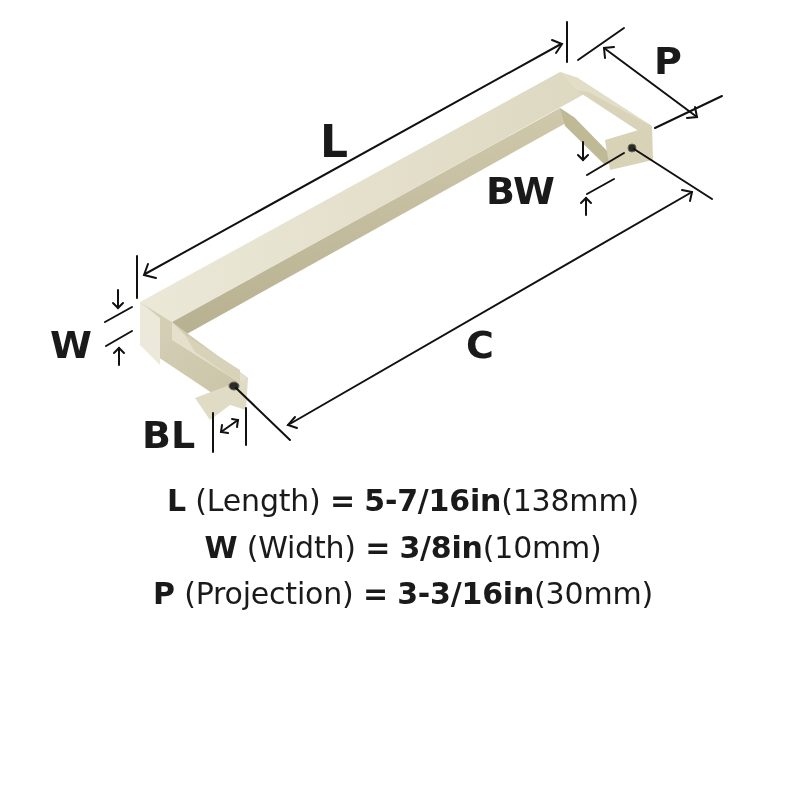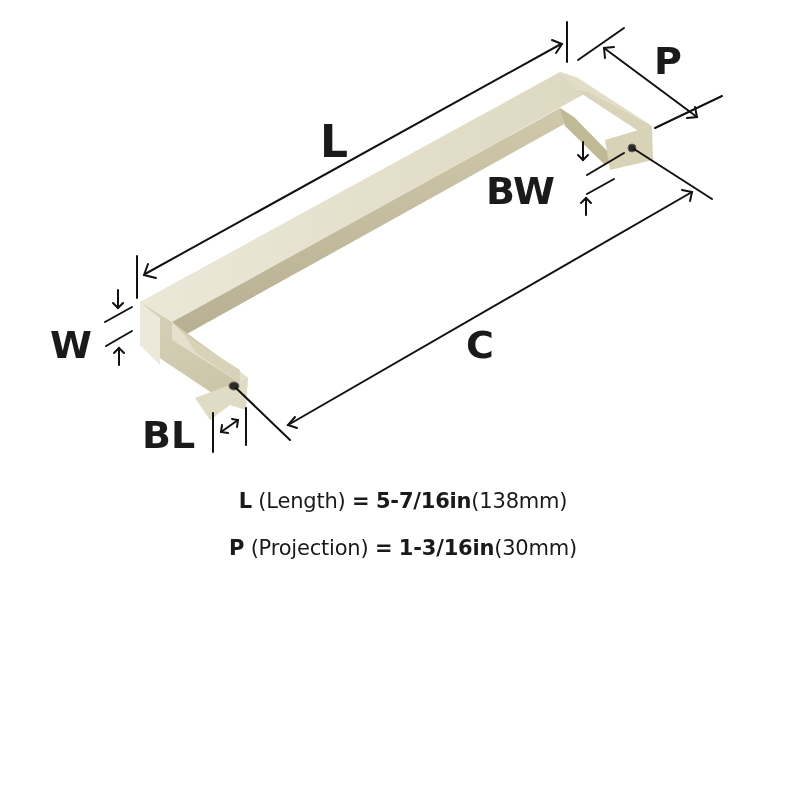--- a/index.html
+++ b/index.html
@@ -1,21 +1,21 @@
 <!DOCTYPE html>
 <html><head>
 <meta charset="utf-8">
 <style>
   html, body { margin: 0; padding: 0; background: #ffffff; }
   body { width: 806px; height: 806px; position: relative; overflow: hidden; font-family: "DejaVu Sans", "Liberation Sans", sans-serif; color: #1a1a1a; }
   .diagram { position: absolute; left: 0; top: 0; width: 806px; height: 470px; }
   .diagram svg { width: 806px; height: 470px; display: block; }
   .lbl { position: absolute; font-weight: bold; color: #1a1a1a; line-height: 1; font-family: "DejaVu Sans", sans-serif; }
   .specs { position: absolute; left: 0; top: 478px; width: 806px; }
-  .spec-row { height: 46.5px; line-height: 46.5px; text-align: center; font-size: 21px; white-space: nowrap; letter-spacing: -0.2px; }
+  .spec-row { height: 46.5px; line-height: 46.5px; text-align: center; font-size: 30px; white-space: nowrap; letter-spacing: -0.2px; }
   .spec-row .code { font-weight: bold; }
   .spec-row .name { font-weight: normal; }
   .spec-row .eq { font-weight: bold; }
   .spec-row .imp { font-weight: bold; }
   .spec-row .met { font-weight: normal; }
 </style>
 </head>
 <body>
 
 <div class="diagram">
@@ -112,18 +112,24 @@
 </div>
 
 <div class="specs">
   <div class="spec-row">
     <span class="code">L</span>
     <span class="name">(Length)</span>
     <span class="eq">=</span>
     <span class="imp">5-7/16in</span><span class="met">(138mm)</span>
   </div>
   <div class="spec-row">
+    <span class="code">W</span>
+    <span class="name">(Width)</span>
+    <span class="eq">=</span>
+    <span class="imp">3/8in</span><span class="met">(10mm)</span>
+  </div>
+  <div class="spec-row">
     <span class="code">P</span>
     <span class="name">(Projection)</span>
     <span class="eq">=</span>
-    <span class="imp">1-3/16in</span><span class="met">(30mm)</span>
+    <span class="imp">3-3/16in</span><span class="met">(30mm)</span>
   </div>
 </div>
 
 </body></html>

